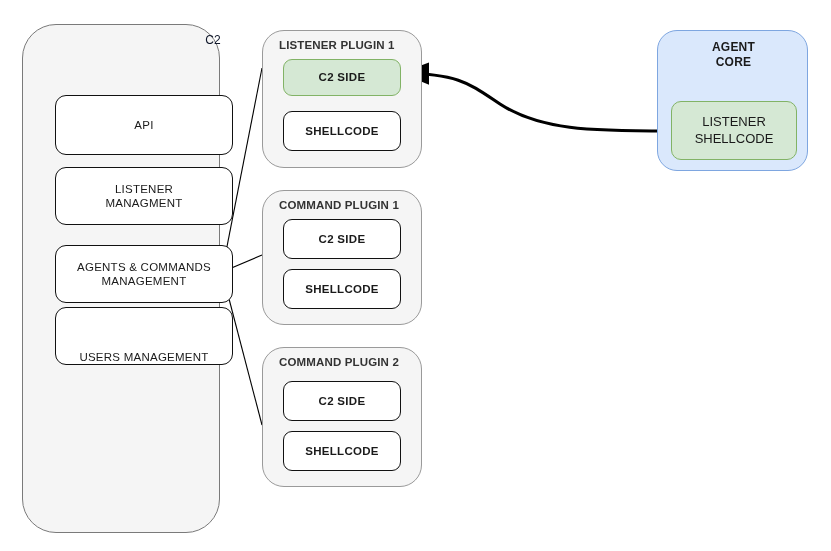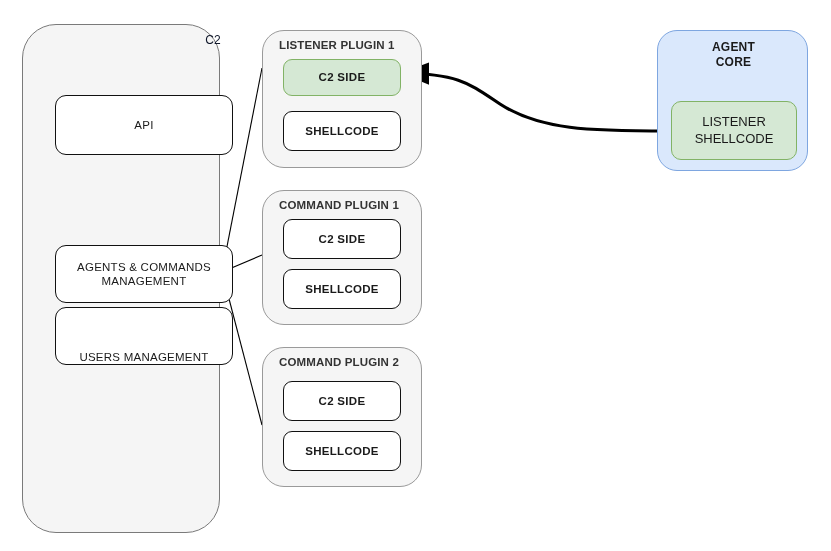--- a/index.html
+++ b/index.html
@@ -182,20 +182,23 @@
 
     <path d="M 668 131 C 590 131, 540 130, 500 104 C 470 84, 460 74, 402 73" stroke="#000000" stroke-width="3.2" fill="none" marker-end="url(#arrowhead)"></path>
   </svg>
 
   <div class="node c2-container">
     <div class="c2-title">C2</div>
 
     <div class="node c2-item i0">
       <span>API</span>
     </div>
+    <div class="node c2-item i1">
+      <span>LISTENER MANAGMENT</span>
+    </div>
     <div class="node c2-item i2">
       <span>AGENTS &amp; COMMANDS MANAGEMENT</span>
     </div>
     <div class="node c2-item i3">
       <span>USERS MANAGEMENT</span>
     </div>
   </div>
 
   <div class="node plugin p0">
     <div class="plugin-title">LISTENER PLUGIN 1</div>

